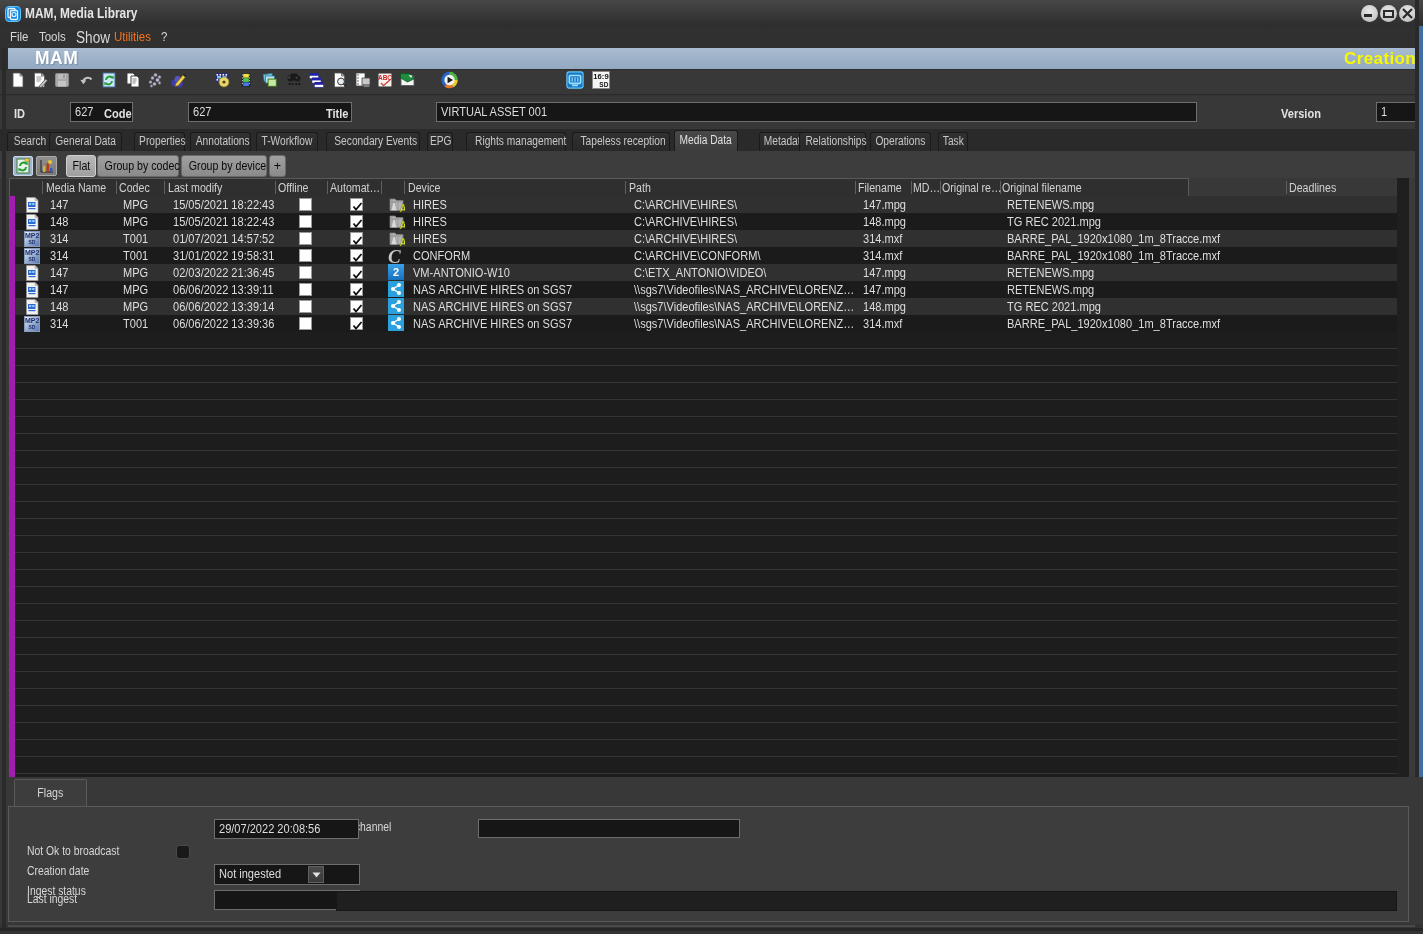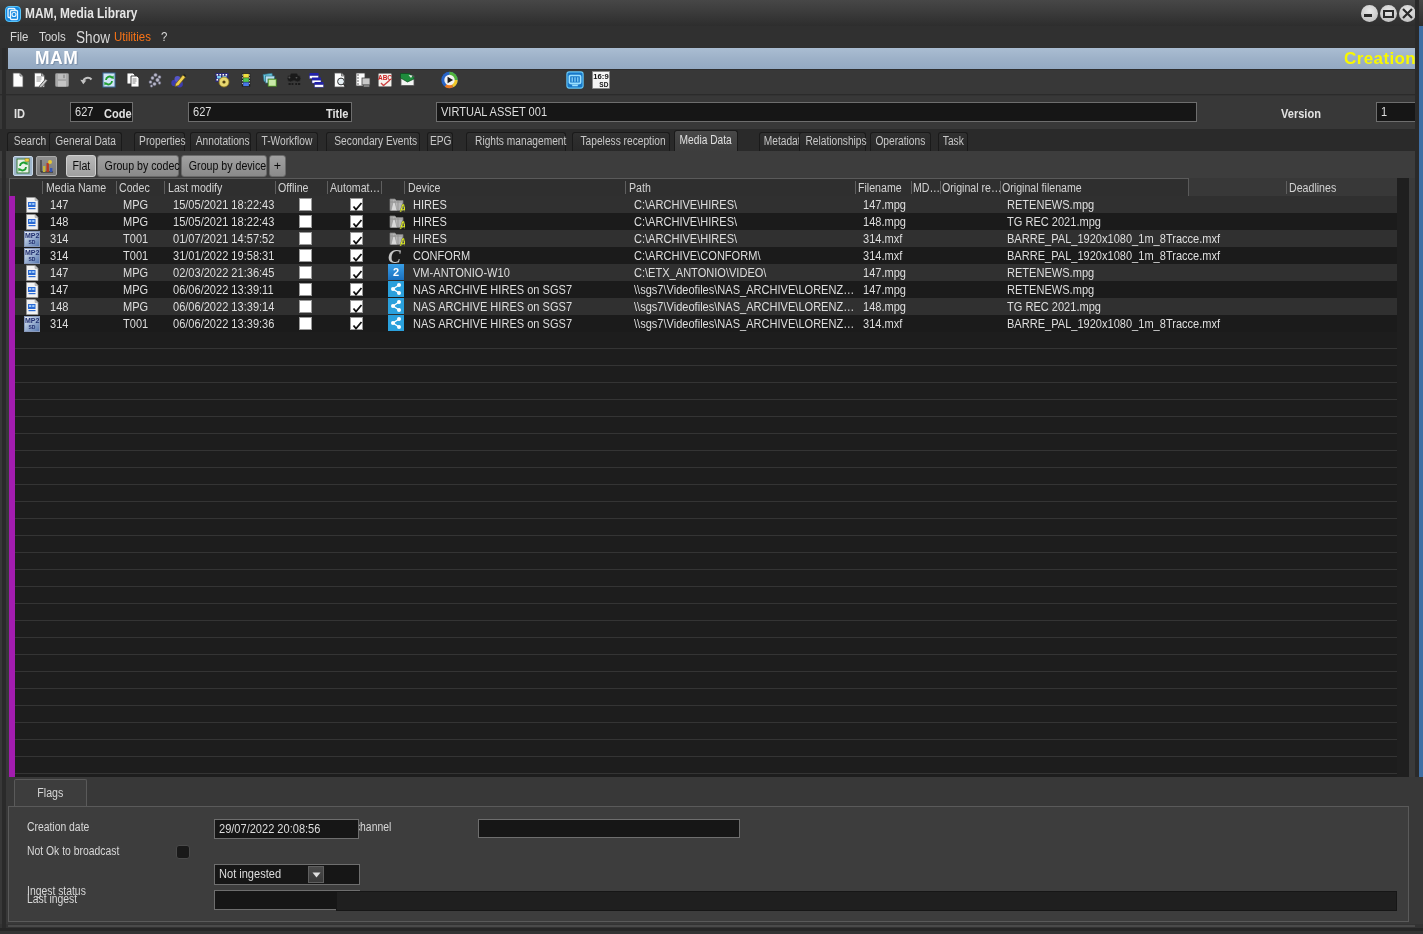--- a/index.html
+++ b/index.html
@@ -471,21 +471,21 @@
 <div class="cell" style="left:992px;">BARRE_PAL_1920x1080_1m_8Tracce.mxf</div>
 </div>
 </div>
 <div class="a" style="left:1397px;top:178px;width:12px;height:599px;background:#1f1f1f;"></div>
 <div class="a" style="left:1409px;top:178px;width:6px;height:599px;background:#3a3a3a;"></div>
 <div class="a" style="left:1415px;top:0px;width:4px;height:934px;background:#2a2a2a;"></div>
 <div class="a" style="left:1419px;top:26px;width:4px;height:908px;background:#3f6fa5;"></div>
 <div class="a" style="left:0px;top:777px;width:1423px;height:157px;background:#383838;"></div>
 <div class="a" style="left:14px;top:779px;width:73px;height:27px;background:#3d3d3d;border:1px solid #5a5a5a;border-bottom:none;border-radius:2px 2px 0 0;font-size:12.5px;color:#d8d8d8;text-align:center;line-height:26px;"><span class="tc">Flags</span></div>
 <div class="a" style="left:8px;top:806px;width:1401px;height:116px;background:#3d3d3d;border:1px solid #5a5a5a;"></div>
-<div class="a blbl" style="left:27px;top:820px;"><span class="t8">Creation date</span></div>
+<div class="a blbl" style="left:27px;top:864px;"><span class="t8">Creation date</span></div>
 <div class="a blbl" style="left:27px;top:844px;"><span class="t8">Not Ok to broadcast</span></div>
 <div class="a blbl" style="left:27px;top:868px;margin-top:16px;"><span class="t8">Ingest status</span></div>
 <div class="a blbl" style="left:27px;top:892px;"><span class="t8">Last ingest</span></div>
 <div class="a blbl" style="left:333px;top:820px;"><span class="t8">Live channel</span></div>
 <div class="a inp" style="left:180px;top:819px;width:145px;height:20px;"><span class="t">29/07/2022 20:08:56</span></div>
 <div class="a inp" style="left:444px;top:819px;width:262px;height:19px;"></div>
 <div class="a" style="left:176px;top:845px;width:14px;height:14px;background:#191919;border:1px solid #4a4a4a;border-radius:3px;"></div>
 <div class="a inp" style="left:180px;top:864px;width:146px;height:21px;"><span class="t">Not ingested</span></div>
 <div class="a" style="left:308px;top:866px;width:16px;height:17px;background:linear-gradient(180deg,#4a4a4a,#3a3a3a);border:1px solid #5f5f5f;"></div>
 <svg class="a" style="left:312px;top:872px;" width="9" height="6" viewBox="0 0 9 6">

